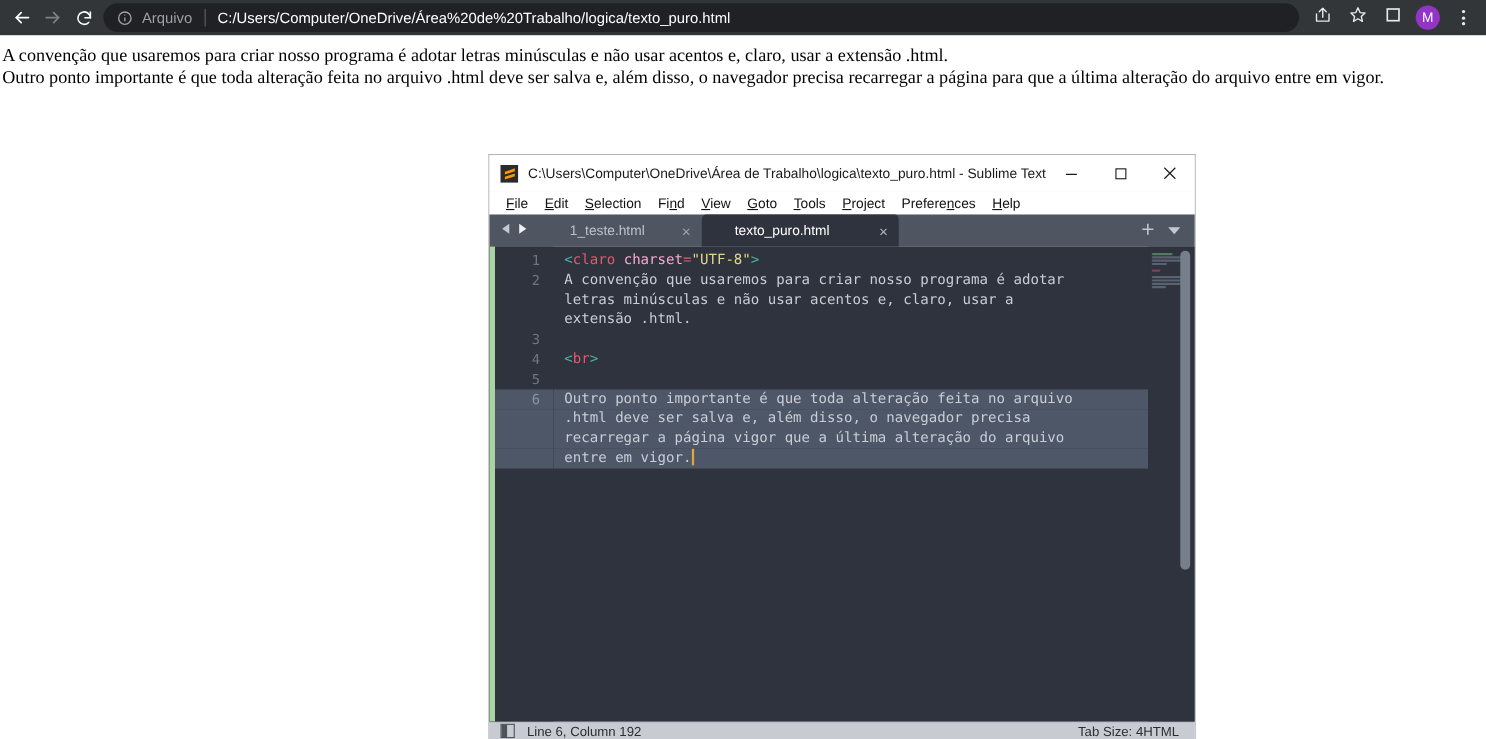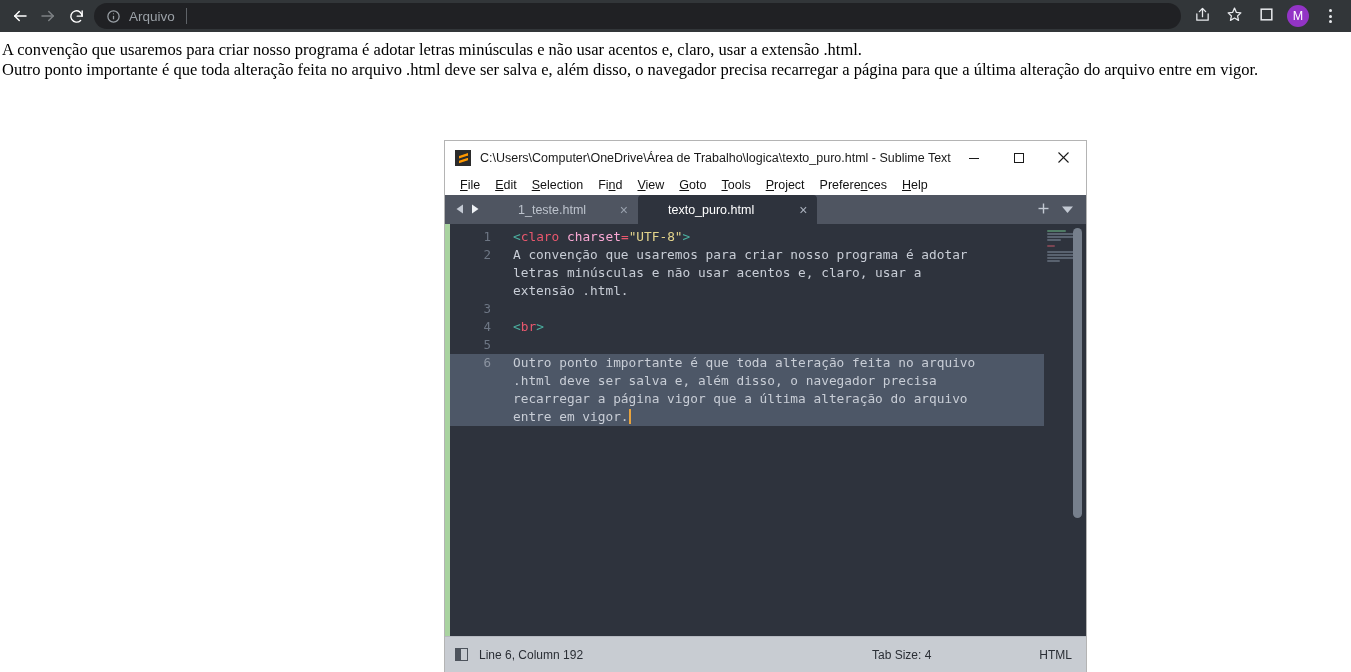--- a/index.html
+++ b/index.html
@@ -249,40 +249,40 @@
   .st-scrollbar {
     position: absolute;
     right: 4px; top: 4px;
     width: 9px;
     height: 290px;
     background: #767f8c;
     border-radius: 5px;
   }
 
   .st-statusbar {
-    height: 36px;
+    height: 16px;
     background: #c8ccd2;
     display: flex;
     align-items: center;
     padding: 0 14px 0 10px;
     flex: 0 0 auto;
     font-size: 12px;
     color: #2a2e35;
     border-top: 1px solid #b6bac1;
   }
   .sb-icon {
     width: 13px; height: 13px;
     border: 1px solid #4d535c;
     margin-right: 11px;
     display: flex;
     flex: 0 0 auto;
   }
   .sb-icon i { width: 5px; background: #4d535c; display: block; }
   .sb-left { flex: 1 1 auto; white-space: nowrap; }
-  .sb-tab { margin-right: 108px; white-space: nowrap; }
+  .sb-tab { white-space: nowrap; }
   .sb-syntax { white-space: nowrap; }
 </style>
 </head>
 <body>
 
 <div class="browser-bar">
 
   <div class="nav-btn">
     <span>
       <svg width="18" height="18" viewBox="0 0 24 24" fill="none" stroke="#ffffff" stroke-width="2" stroke-linecap="round" stroke-linejoin="round">
@@ -313,20 +313,21 @@
   <div class="omnibox">
     <span class="info-icon">
       <svg width="15" height="15" viewBox="0 0 24 24" fill="none" stroke="#9aa0a6" stroke-width="2">
         <circle cx="12" cy="12" r="9"></circle>
           <line x1="12" y1="11" x2="12" y2="16.5"></line>
           <circle cx="12" cy="7.6" r="0.9" fill="#9aa0a6" stroke="none"></circle>
       </svg>
     </span>
     <span class="omni-label">Arquivo</span>
     <span class="omni-sep"></span>
+    <span class="omni-url">C:/Users/Computer/OneDrive/Área%20de%20Trabalho/logica/texto_puro.html</span>
   </div>
 
   <div class="browser-actions">
     <div class="action-btn">
       <span>
         <svg width="17" height="17" viewBox="0 0 24 24" fill="none" stroke="#e8eaed" stroke-width="1.8" stroke-linecap="round" stroke-linejoin="round">
           <path d="M4 11v9h16v-9"></path>
             <path d="M12 15V4"></path>
             <polyline points="7.5,8 12,3.5 16.5,8"></polyline>
         </svg>

